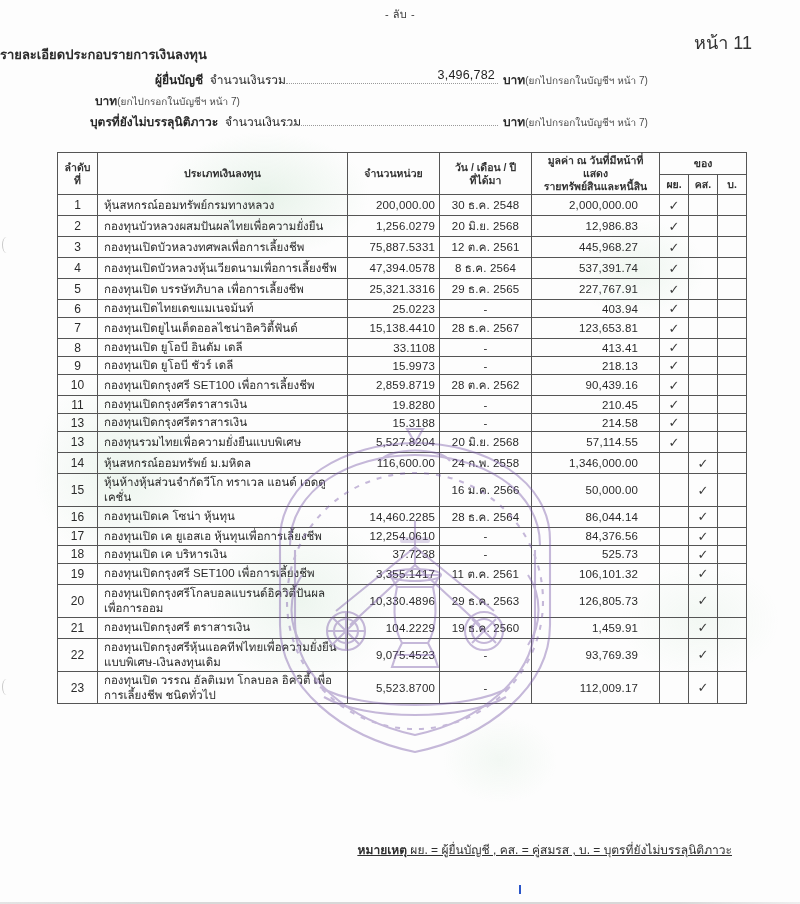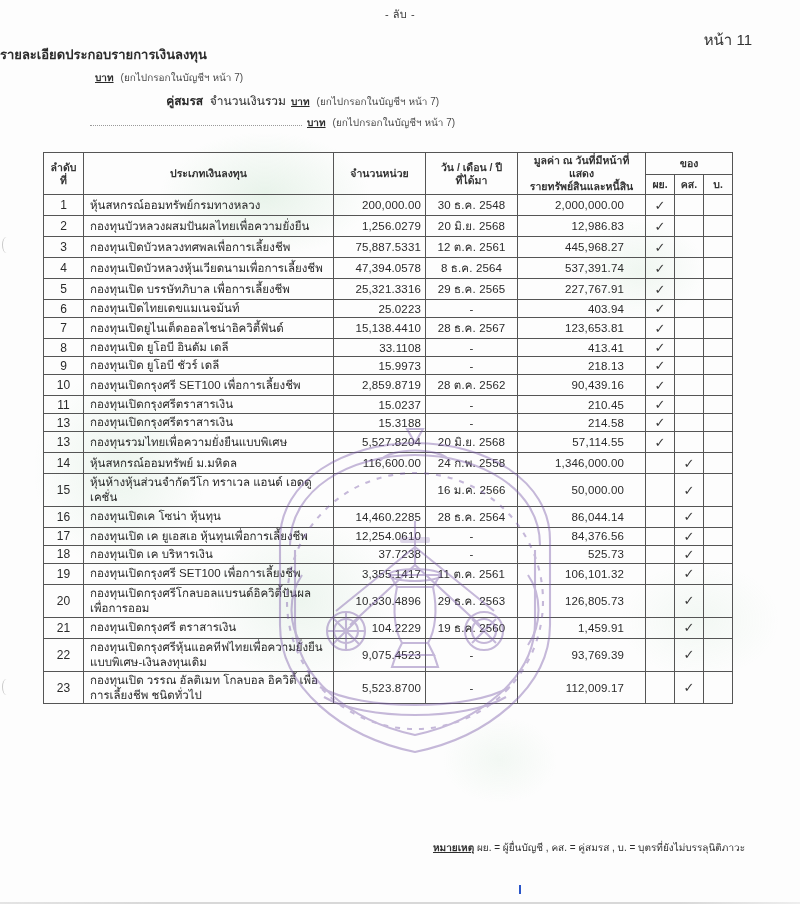--- a/index.html
+++ b/index.html
@@ -57,21 +57,21 @@
     top: 5px; left: 0; right: 0;
     text-align: center;
     font-size: 11px;
     letter-spacing: 0.5px;
     color: #3a3a3a;
   }
   .page-no {
     position: absolute;
     top: 28px;
     right: 48px;
-    font-size: 15px;
+    font-size: 18px;
     color: #333;
   }
   .doc-title {
     position: absolute;
     top: 44px; left: 0; right: 0;
     text-align: left;
     font-size: 13px;
     font-weight: bold;
     color: #2b2b2b;
   }
@@ -109,35 +109,33 @@
   .sum-amount {
     position: absolute;
     right: 3px;
     bottom: 1px;
     font-size: 12.5px;
     color: #1f1f1f;
     letter-spacing: 0.2px;
   }
   .sum-unit {
     padding-left: 5px;
-    font-size: 10px;
+    font-size: 12px;
     font-weight: bold;
-    text-decoration: underline;
   }
   .sum-note {
-    padding-left: 7px;
     font-size: 10px;
     color: #4a4a4a;
   }
 
   
   #investment-table {
     position: absolute;
     top: 152px;
-    left: 43px;
+    left: 57px;
     width: 690px;
     border-collapse: collapse;
     table-layout: fixed;
     font-size: 11.5px;
     z-index: 2;
     background: transparent;
   }
   #investment-table th,
   #investment-table td {
     border: 1px solid #555;
@@ -174,24 +172,25 @@
     display: inline-block;
     color: #3a3a3a;
     font-size: 13px;
     line-height: 1;
   }
 
   
   .footnote {
     position: absolute;
     top: 840px;
-    right: 55px;
-    font-size: 10px;
+    right: 68px;
+    font-size: 12px;
     color: #2e2e2e;
     z-index: 2;
+    text-decoration: underline;
   }
   .footnote .fn-head {
     text-decoration: underline;
     font-weight: bold;
   }
 
   
   .artifact-blue {
     position: absolute;
     left: 519px;
@@ -267,32 +266,39 @@
     <rect x="150" y="112" width="30" height="6" rx="2"></rect>
   </g>
 </svg>
 
 <div class="confidential">- ลับ -</div>
 <div class="page-no">หน้า 11</div>
 <div class="doc-title">รายละเอียดประกอบรายการเงินลงทุน</div>
 
 <div class="summary">
   <div class="sum-row">
+    <span class="sum-label">
+      <span>ผู้ยื่นบัญชี</span>
+      &nbsp;<span class="thin">จำนวนเงินรวม</span>
+    </span>
+    <span class="sum-dotline">
+      <span class="sum-amount">3,496,782</span>
+    </span>
+    <span class="sum-unit">บาท</span>
+    <span class="sum-note">(ยกไปกรอกในบัญชีฯ หน้า 7)</span>
+  </div>
+  <div class="sum-row">
     <span class="sum-unit">บาท</span>
     <span class="sum-note">(ยกไปกรอกในบัญชีฯ หน้า 7)</span>
   </div>
   <div class="sum-row">
     <span class="sum-label">
-      <span>คู่สมรส</span>
+      <span>บุตรที่ยังไม่บรรลุนิติภาวะ</span>
       &nbsp;<span class="thin">จำนวนเงินรวม</span>
     </span>
-    <span class="sum-unit">บาท</span>
-    <span class="sum-note">(ยกไปกรอกในบัญชีฯ หน้า 7)</span>
-  </div>
-  <div class="sum-row">
     <span class="sum-dotline">
       <span class="sum-amount"></span>
     </span>
     <span class="sum-unit">บาท</span>
     <span class="sum-note">(ยกไปกรอกในบัญชีฯ หน้า 7)</span>
   </div>
 </div>
 
 <table id="investment-table">
   <colgroup>
@@ -426,21 +432,21 @@
         <td class="c-units">2,859.8719</td>
         <td class="c-date">28 ต.ค. 2562</td>
         <td class="c-value">90,439.16</td>
         <td class="c-chk"><span class="check">✓</span></td>
         <td class="c-chk"></td>
         <td class="c-chk"></td>
       </tr>
       <tr>
         <td class="c-no">11</td>
         <td class="c-type">กองทุนเปิดกรุงศรีตราสารเงิน</td>
-        <td class="c-units">15.0237</td>
+        <td class="c-units">19.8280</td>
         <td class="c-date">-</td>
         <td class="c-value">210.45</td>
         <td class="c-chk"><span class="check">✓</span></td>
         <td class="c-chk"></td>
         <td class="c-chk"></td>
       </tr>
       <tr>
         <td class="c-no">13</td>
         <td class="c-type">กองทุนเปิดกรุงศรีตราสารเงิน</td>
         <td class="c-units">15.3188</td>

